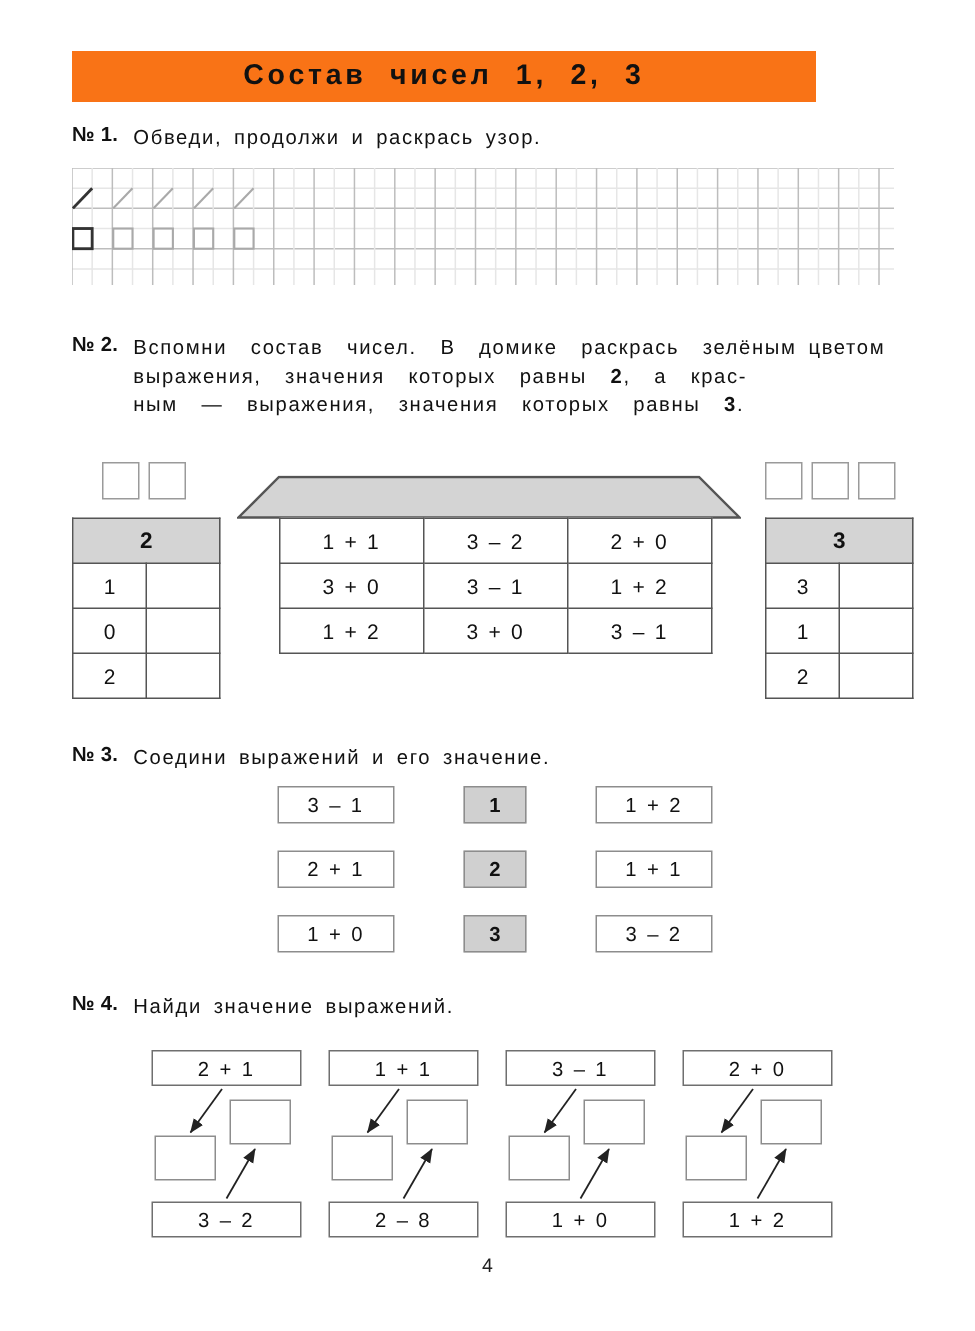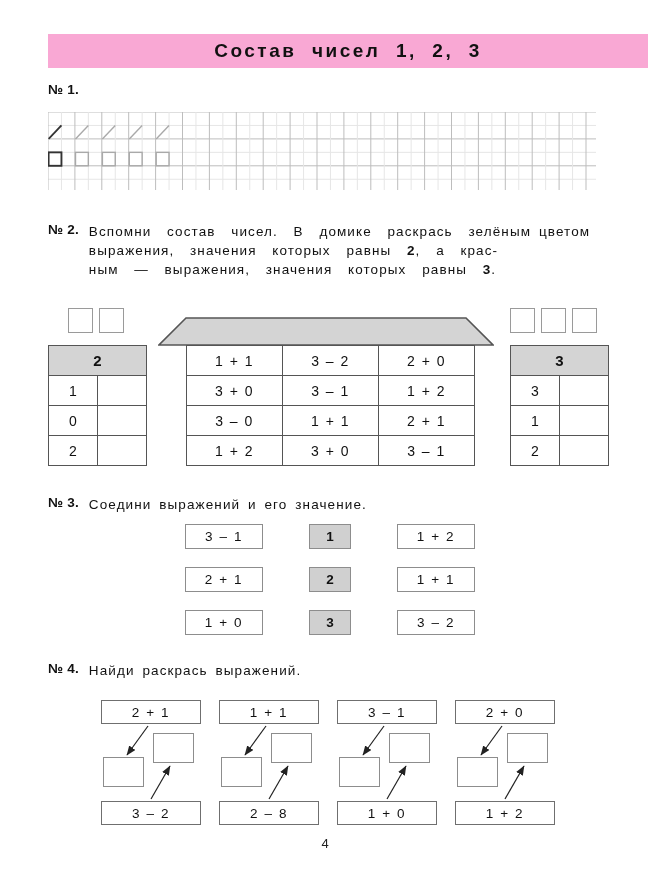--- a/index.html
+++ b/index.html
@@ -20,23 +20,23 @@
     left: 0; top: 0;
     width: 650px;
     height: 887px;
   }
 
   
   .title-bar {
     position: absolute;
     left: 48px;
     top: 34px;
-    width: 600px;
+    width: 496px;
     height: 34px;
-    background: #f9a8d4;
+    background: #f97316;
     display: flex;
     align-items: center;
     justify-content: center;
   }
   .title-bar .title-text {
     font-size: 19px;
     font-weight: bold;
     letter-spacing: 2.5px;
     color: #111;
     white-space: pre;
@@ -247,20 +247,21 @@
 <body>
 
 <div class="page">
 
   <div class="title-bar">
     <span class="title-text">Состав  чисел  1,  2,  3</span>
   </div>
 
   <div class="task-head" style="left:48px; top:82px; width:554px;">
     <span class="task-num">№ 1.</span>
+    <span class="task-text">Обведи,  продолжи  и  раскрась  узор.</span>
   </div>
 
   <div class="grid-wrap">
     <svg class="grid-bg" viewBox="0 0 548 78" preserveAspectRatio="none">
       <g id="gridlines">
           <line x1="0" y1="0.00" x2="548" y2="0.00" stroke="#bdbdbd" stroke-width="1"></line>
           <line x1="0" y1="13.45" x2="548" y2="13.45" stroke="#e6e6e6" stroke-width="1"></line>
           <line x1="0" y1="26.90" x2="548" y2="26.90" stroke="#bdbdbd" stroke-width="1"></line>
           <line x1="0" y1="40.35" x2="548" y2="40.35" stroke="#e6e6e6" stroke-width="1"></line>
           <line x1="0" y1="53.80" x2="548" y2="53.80" stroke="#bdbdbd" stroke-width="1"></line>
@@ -364,25 +365,20 @@
       <td>1 + 1</td>
       <td>3 – 2</td>
       <td>2 + 0</td>
     </tr>
     <tr>
       <td>3 + 0</td>
       <td>3 – 1</td>
       <td>1 + 2</td>
     </tr>
     <tr>
-      <td>3 – 0</td>
-      <td>1 + 1</td>
-      <td>2 + 1</td>
-    </tr>
-    <tr>
       <td>1 + 2</td>
       <td>3 + 0</td>
       <td>3 – 1</td>
     </tr>
   </tbody>
     </table>
 
   <div class="boxrow" style="left:510px; top:308px;">
     <div class="small-box"></div>
     <div class="small-box"></div>
@@ -427,21 +423,21 @@
     </div>
     <div class="match-row" style="top:86px;">
       <div class="expr-box">1 + 0</div>
       <div class="val-box">3</div>
       <div class="expr-box">3 – 2</div>
     </div>
   </div>
 
   <div class="task-head" style="left:48px; top:661px; width:554px;">
     <span class="task-num">№ 4.</span>
-    <span class="task-text">Найди  раскрась  выражений.</span>
+    <span class="task-text">Найди  значение  выражений.</span>
   </div>
 
   <div class="t4-area">
 
     <div class="t4-group" style="left:53px;">
       <div class="t4-expr t4-top">2 + 1</div>
       <div class="t4-ans t4-ans-left"></div>
       <div class="t4-ans t4-ans-right"></div>
       <div class="t4-expr t4-bot">3 – 2</div>
       <svg class="t4-arrows" viewBox="0 0 100 125">

